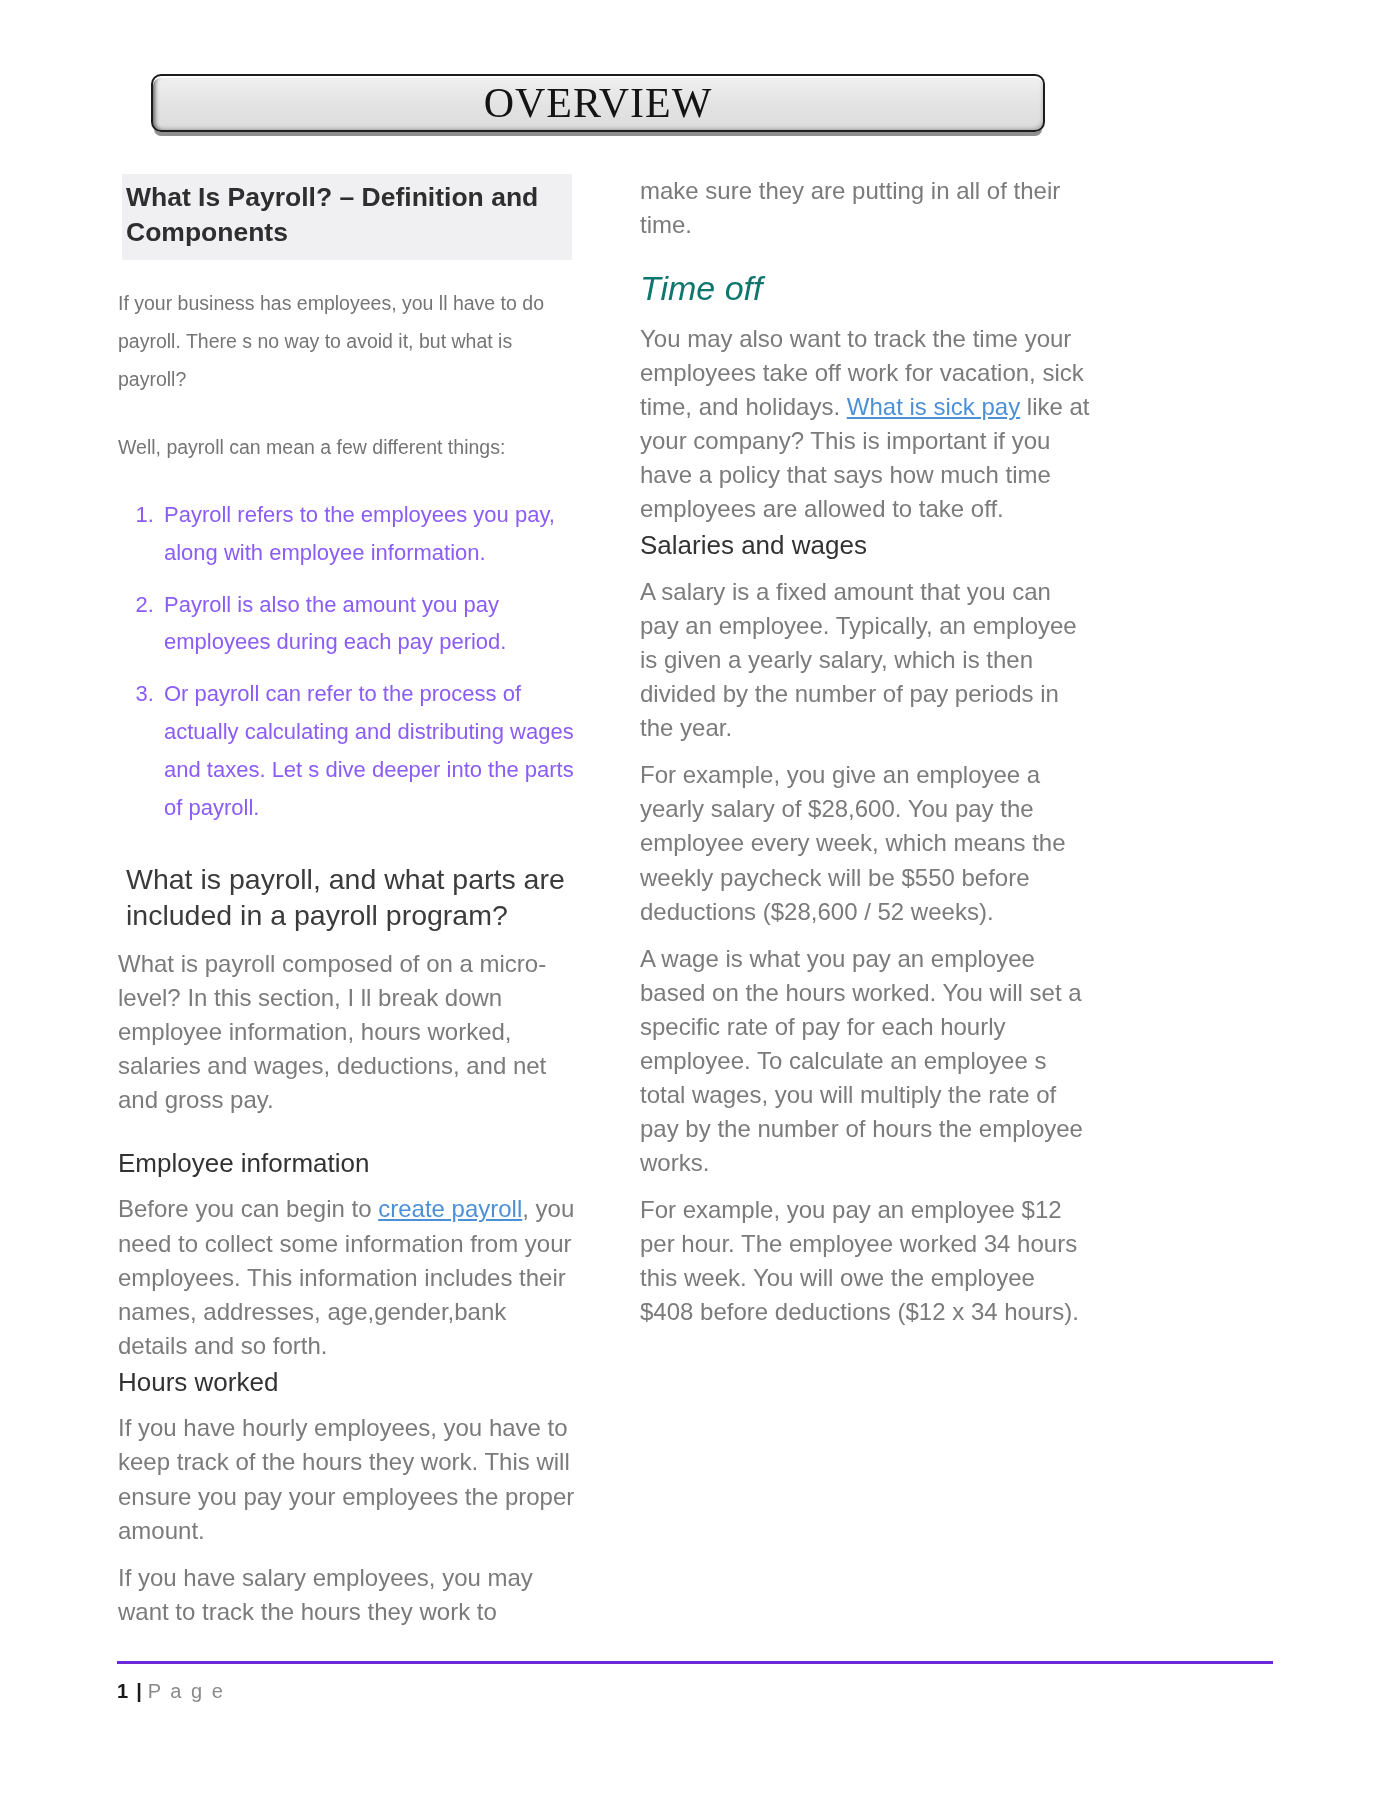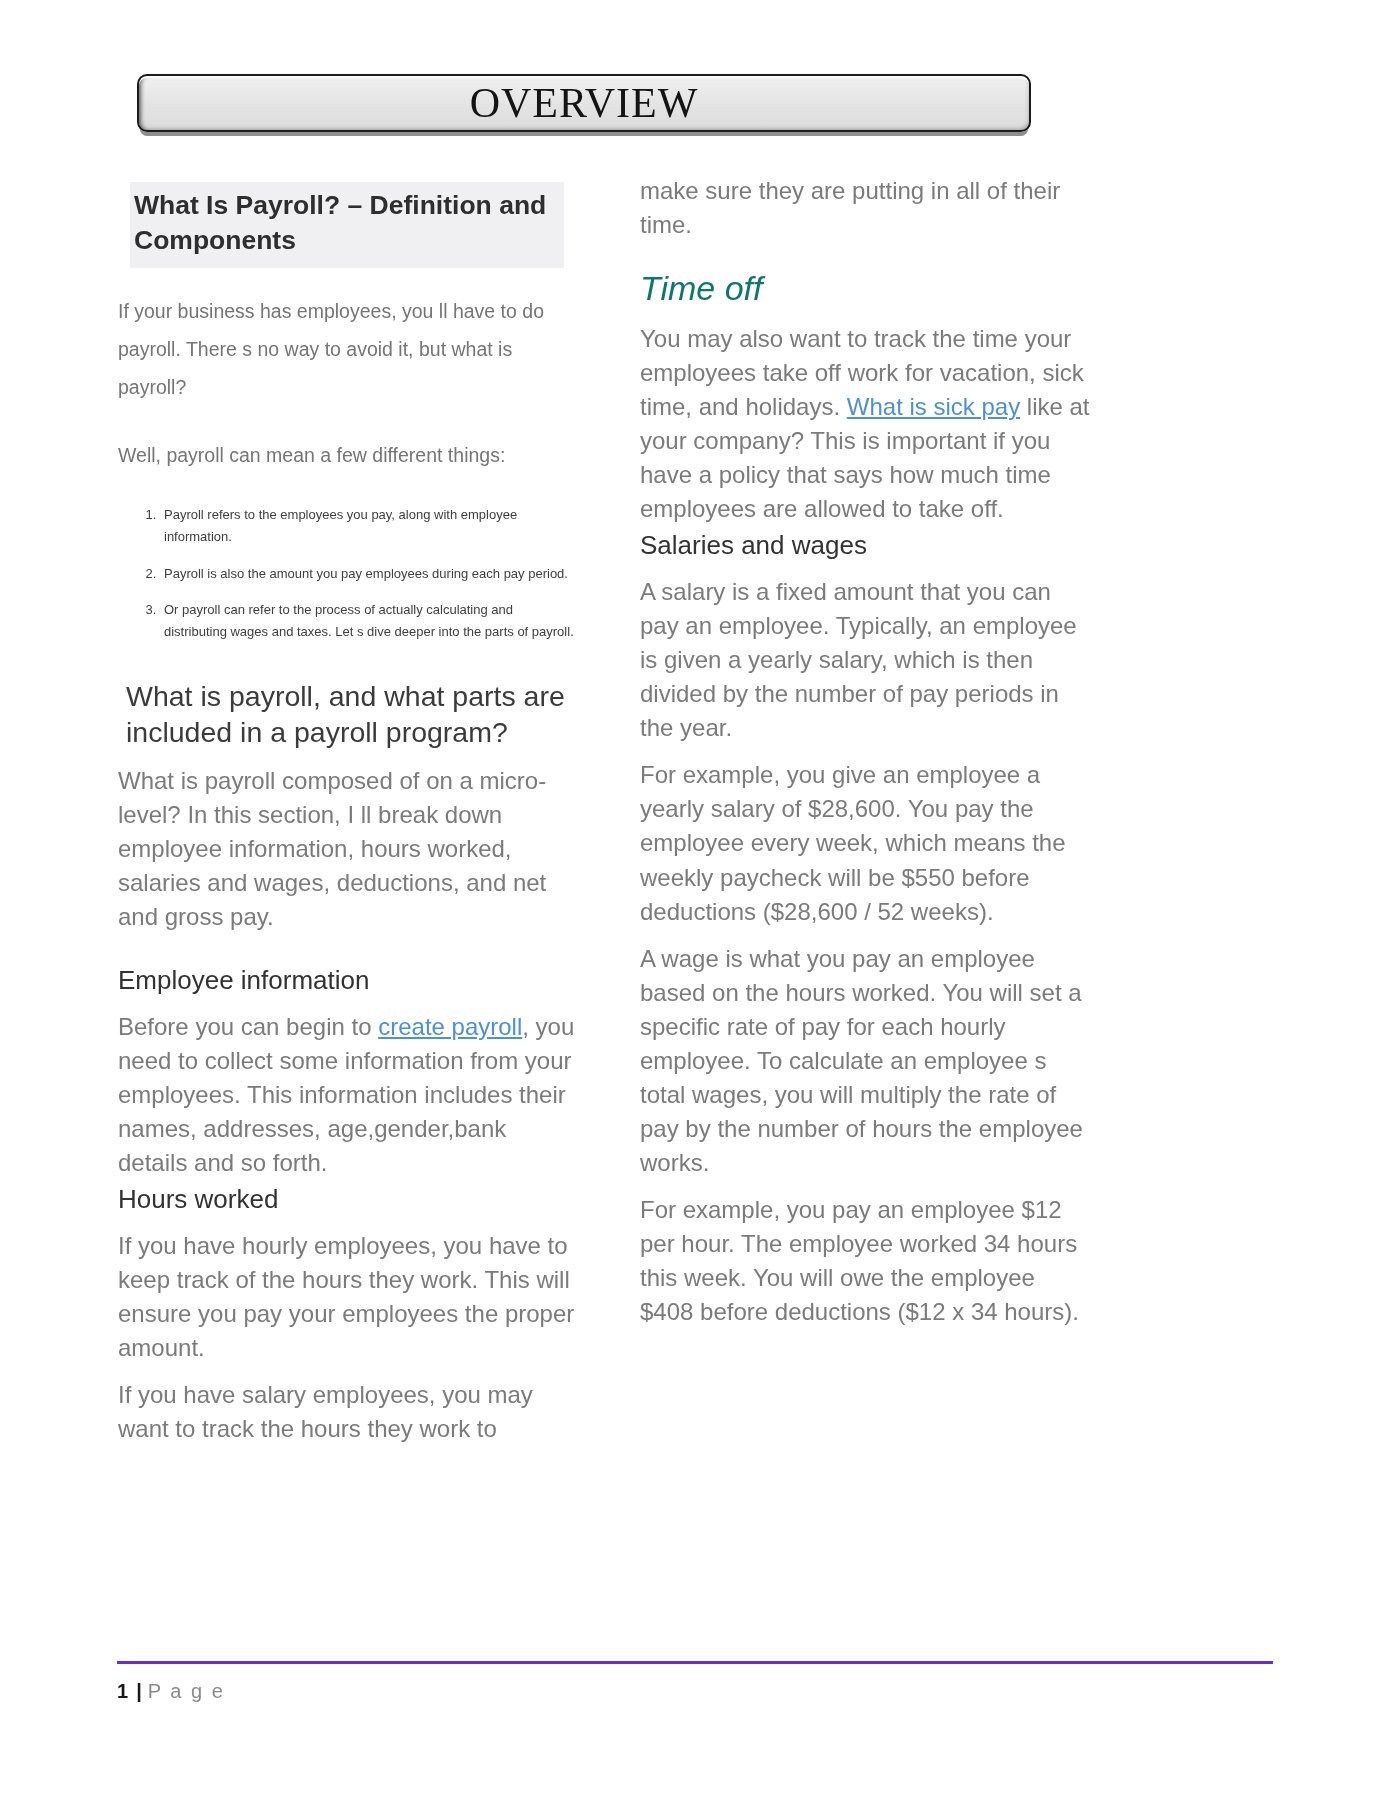--- a/index.html
+++ b/index.html
@@ -8,21 +8,21 @@
     width: 1390px;
     height: 1800px;
     background: #ffffff;
     font-family: "Liberation Sans", sans-serif;
     overflow: hidden;
   }
 
   
   .banner {
     position: absolute;
-    left: 137px;
+    left: 151px;
     top: 74px;
     width: 890px;
     height: 54px;
     background: linear-gradient(180deg, #f0f0f0 0%, #e3e3e3 55%, #dcdcdc 100%);
     border: 2px solid #1c1c1c;
     border-radius: 10px;
     box-shadow:
       0 7px 0 -3px #8f8f8f,
       inset 0 2px 0 0 #ffffff,
       inset 5px 0 4px -3px #5f5f5f,
@@ -49,37 +49,37 @@
   .col-left  { width: 458px; }
   .col-right { width: 453px; }
 
   .h1-block {
     background: #f0f0f2;
     color: #2e2e2e;
     font-size: 26.5px;
     font-weight: 700;
     line-height: 1.32;
     padding: 6px 10px 10px 4px;
-    margin: 12px;
+    margin: 4px;
   }
 
   p { margin: 0; }
   .p-small {
     font-size: 19.5px;
     color: #757575;
     line-height: 1.95;
     margin-top: 24px;
   }
   .p-small-tight { margin-top: 30px; }
 
   ol.payroll-list {
     margin: 30px 0 0 0;
     padding-left: 42px;
-    color: #404040;
-    font-size: 13px;
+    color: #8b5cf6;
+    font-size: 22px;
     line-height: 1.72;
   }
   ol.payroll-list li { margin-bottom: 14px; padding-left: 4px; }
 
   .h2 {
     font-size: 28.5px;
     font-weight: 400;
     color: #3b3b3b;
     line-height: 1.28;
     margin: 34px 0 0 8px;

